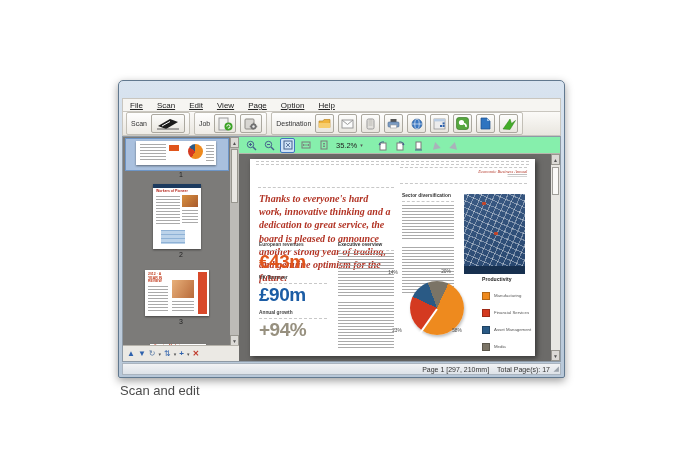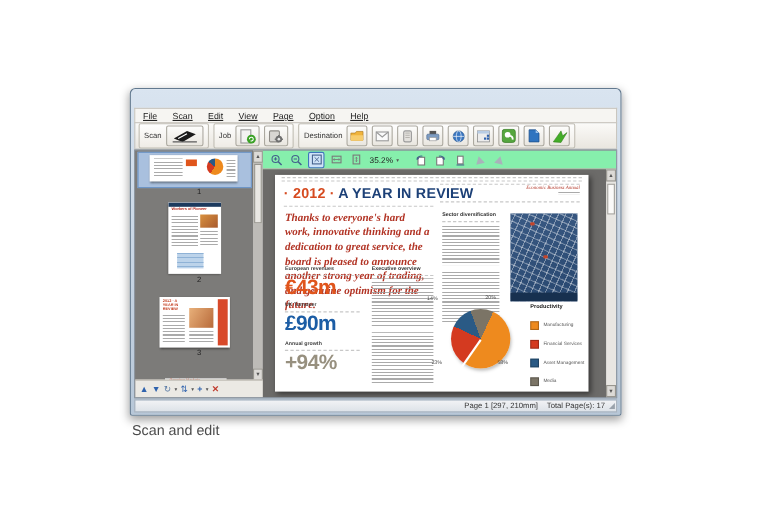--- a/index.html
+++ b/index.html
@@ -326,23 +326,20 @@
           <div class="pvbtn">
               <span class="tri" style="transform:rotate(14deg);"></span>
             </div>
         </div>
 
         <div class="pv-canvas">
 
           <div class="page">
             <div class="dash" style="left:6px;right:6px;top:2px;"></div>
             <div class="dash" style="left:6px;right:6px;top:5px;"></div>
-            <div class="mast">
-              <span class="yr">· 2012 ·</span><span class="ttl">A YEAR IN REVIEW</span>
-            </div>
             <div class="journal">
               <span>Economic Business Annual</span>
               <div class="tl" style="width:26px;height:3px;margin-left:auto;margin-top:1px;"></div>
             </div>
             <div class="dash" style="left:150px;right:8px;top:8px;"></div>
             <div class="dash" style="left:150px;right:8px;top:24px;"></div>
             <div class="dash" style="left:8px;width:136px;top:28px;"></div>
 
             <div class="intro">Thanks to everyone's hard work, innovative thinking and a dedication to great service, the board is pleased to announce another strong year of trading, and genuine optimism for the future.</div>
 

